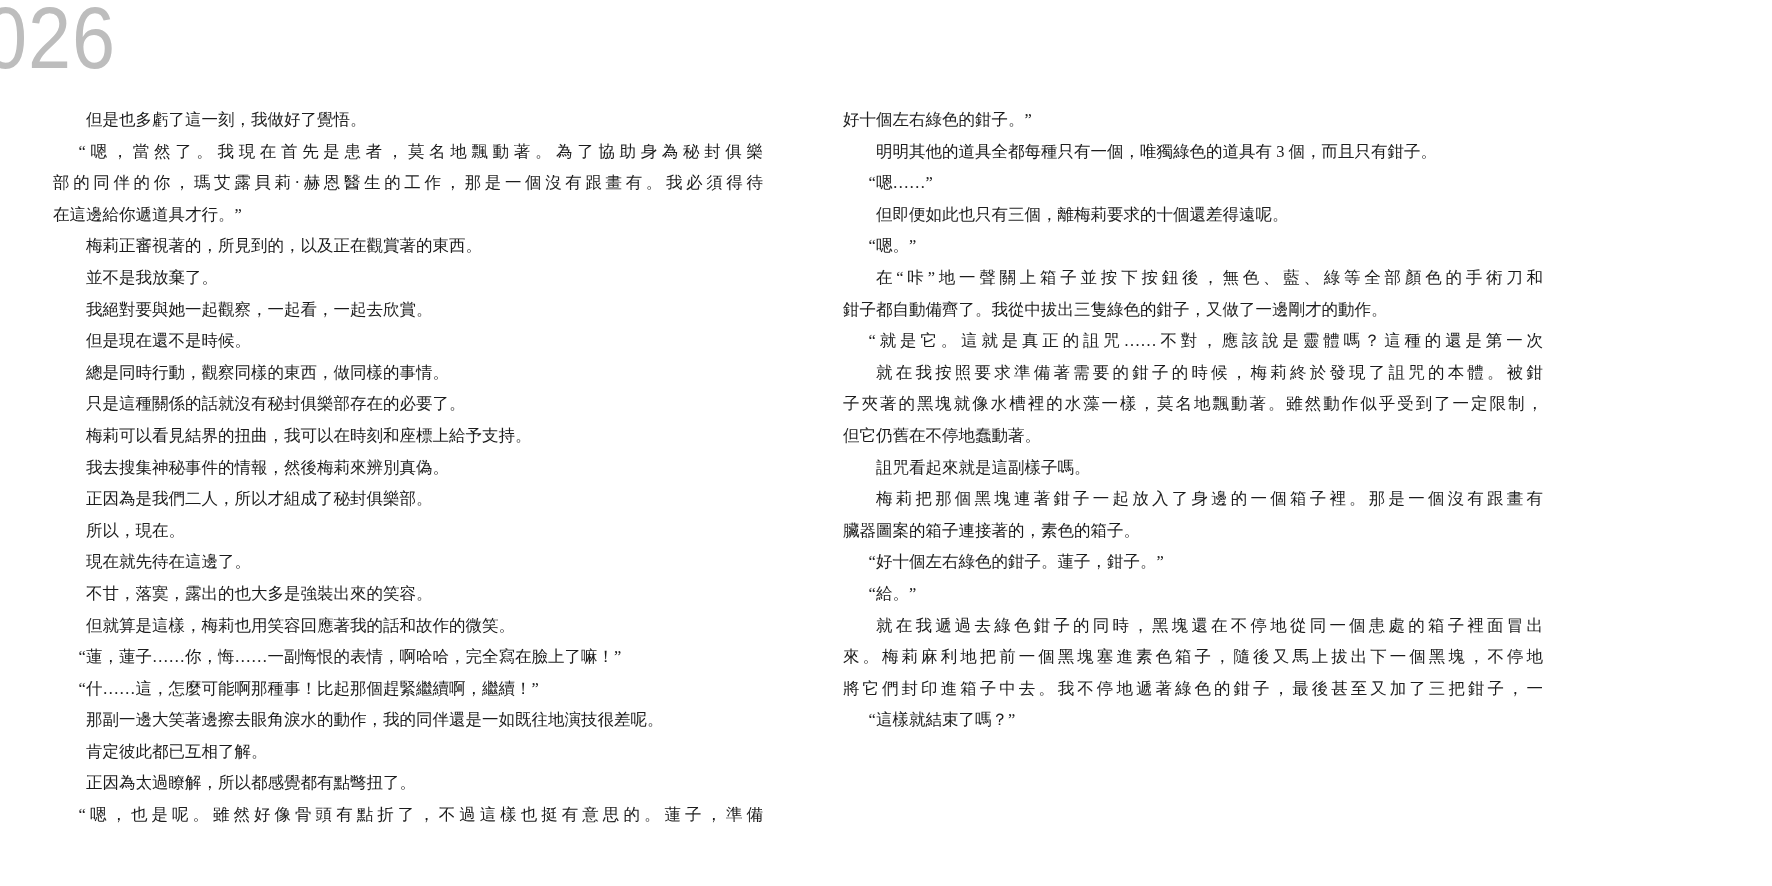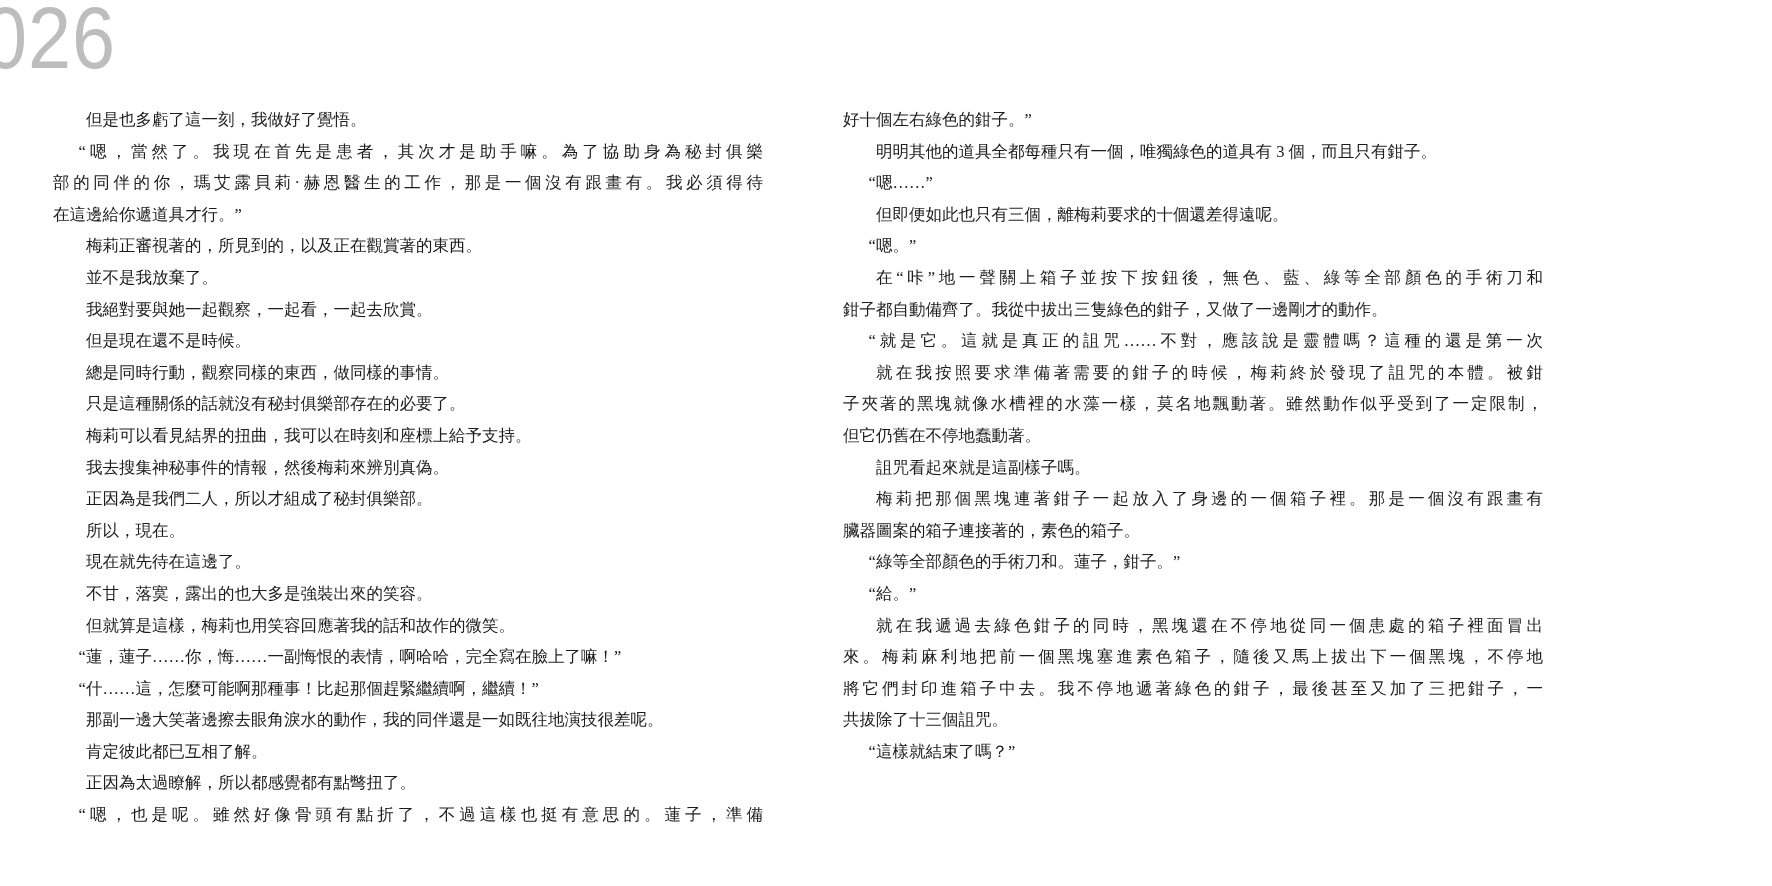--- a/index.html
+++ b/index.html
@@ -52,21 +52,21 @@
 </style>
 </head>
 <body>
 
 <div class="spread">
 
   <div class="pagenum">026</div>
 
   <div class="col left-col">
     <div class="ln i">但是也多虧了這一刻，我做好了覺悟。</div>
-    <div class="ln q f">“嗯，當然了。我現在首先是患者，其次才是助手嘛。為了協助身為秘封俱樂</div>
+    <div class="ln q f">“嗯，當然了。我現在首先是患者，莫名地飄動著。為了協助身為秘封俱樂</div>
     <div class="ln f">部的同伴的你，瑪艾露貝莉·赫恩醫生的工作，那是一個沒有跟畫有。我必須得待</div>
     <div class="ln">在這邊給你遞道具才行。”</div>
     <div class="ln i">梅莉正審視著的，所見到的，以及正在觀賞著的東西。</div>
     <div class="ln i">並不是我放棄了。</div>
     <div class="ln i">我絕對要與她一起觀察，一起看，一起去欣賞。</div>
     <div class="ln i">但是現在還不是時候。</div>
     <div class="ln i">總是同時行動，觀察同樣的東西，做同樣的事情。</div>
     <div class="ln i">只是這種關係的話就沒有秘封俱樂部存在的必要了。</div>
     <div class="ln i">梅莉可以看見結界的扭曲，我可以在時刻和座標上給予支持。</div>
     <div class="ln i">我去搜集神秘事件的情報，然後梅莉來辨別真偽。</div>
@@ -91,22 +91,21 @@
     <div class="ln q">“嗯。”</div>
     <div class="ln i f">在“咔”地一聲關上箱子並按下按鈕後，無色、藍、綠等全部顏色的手術刀和</div>
     <div class="ln">鉗子都自動備齊了。我從中拔出三隻綠色的鉗子，又做了一邊剛才的動作。</div>
     <div class="ln q f">“就是它。這就是真正的詛咒……不對，應該說是靈體嗎？這種的還是第一次</div>
     <div class="ln i f">就在我按照要求準備著需要的鉗子的時候，梅莉終於發現了詛咒的本體。被鉗</div>
     <div class="ln f">子夾著的黑塊就像水槽裡的水藻一樣，莫名地飄動著。雖然動作似乎受到了一定限制，</div>
     <div class="ln">但它仍舊在不停地蠢動著。</div>
     <div class="ln i">詛咒看起來就是這副樣子嗎。</div>
     <div class="ln i f">梅莉把那個黑塊連著鉗子一起放入了身邊的一個箱子裡。那是一個沒有跟畫有</div>
     <div class="ln">臟器圖案的箱子連接著的，素色的箱子。</div>
-    <div class="ln q">“綠等全部顏色的手術刀和。蓮子，鉗子。”</div>
+    <div class="ln q">“好十個左右綠色的鉗子。蓮子，鉗子。”</div>
     <div class="ln q">“給。”</div>
     <div class="ln i f">就在我遞過去綠色鉗子的同時，黑塊還在不停地從同一個患處的箱子裡面冒出</div>
     <div class="ln f">來。梅莉麻利地把前一個黑塊塞進素色箱子，隨後又馬上拔出下一個黑塊，不停地</div>
     <div class="ln f">將它們封印進箱子中去。我不停地遞著綠色的鉗子，最後甚至又加了三把鉗子，一</div>
-    <div class="ln">共拔除了十三個詛咒。</div>
     <div class="ln q">“這樣就結束了嗎？”</div>
   </div>
 
 </div>
 
 </body></html>

